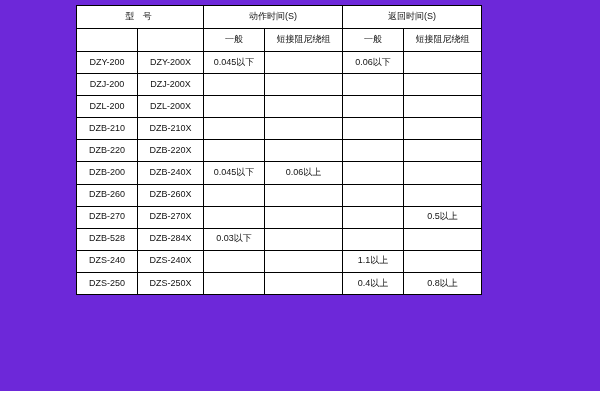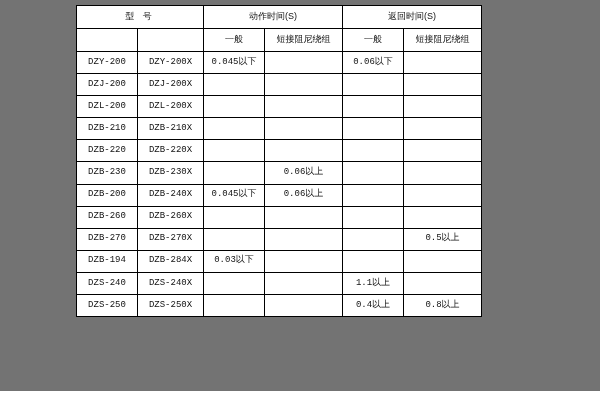--- a/index.html
+++ b/index.html
@@ -7,21 +7,21 @@
     padding: 0;
     width: 600px;
     height: 400px;
     background: #ffffff;
     font-family: "Liberation Sans", sans-serif;
   }
   #sheet {
     position: relative;
     width: 600px;
     height: 391px;
-    background: #737373;
+    background: #6d28d9;
     overflow: hidden;
   }
   table.spec {
     position: absolute;
     left: 76px;
     top: 5px;
     border-collapse: collapse;
     table-layout: fixed;
     background: #ffffff;
   }
@@ -38,21 +38,21 @@
   .col-model-a { width: 61px; }
   .col-model-b { width: 66px; }
   .col-q1 { width: 61px; }
   .col-q2 { width: 78px; }
   .col-q3 { width: 61px; }
   .col-q4 { width: 78px; }
   .hdr-row th { height: 22px; font-size: 9.5px; }
   .data-row td { height: 21.1px; }
   .hdr-model { font-size: 10px; letter-spacing: 3px; }
   .cell-empty { }
-  .val { font-size: 9px; font-family: Liberation Mono, monospace; }
+  .val { font-size: 9px; }
 </style>
 </head>
 <body>
 
 <div id="sheet">
   <table class="spec">
     <colgroup>
       <col class="col-model-a">
       <col class="col-model-b">
       <col class="col-q1">
@@ -110,28 +110,20 @@
         </tr>
         <tr class="data-row">
           <td class="val">DZB-220</td>
           <td class="val">DZB-220X</td>
           <td class="cell-empty"></td>
           <td class="cell-empty"></td>
           <td class="cell-empty"></td>
           <td class="cell-empty"></td>
         </tr>
         <tr class="data-row">
-          <td class="val">DZB-230</td>
-          <td class="val">DZB-230X</td>
-          <td class="cell-empty"></td>
-          <td class="val">0.06以上</td>
-          <td class="cell-empty"></td>
-          <td class="cell-empty"></td>
-        </tr>
-        <tr class="data-row">
           <td class="val">DZB-200</td>
           <td class="val">DZB-240X</td>
           <td class="val">0.045以下</td>
           <td class="val">0.06以上</td>
           <td class="cell-empty"></td>
           <td class="cell-empty"></td>
         </tr>
         <tr class="data-row">
           <td class="val">DZB-260</td>
           <td class="val">DZB-260X</td>
@@ -142,21 +134,21 @@
         </tr>
         <tr class="data-row">
           <td class="val">DZB-270</td>
           <td class="val">DZB-270X</td>
           <td class="cell-empty"></td>
           <td class="cell-empty"></td>
           <td class="cell-empty"></td>
           <td class="val">0.5以上</td>
         </tr>
         <tr class="data-row">
-          <td class="val">DZB-194</td>
+          <td class="val">DZB-528</td>
           <td class="val">DZB-284X</td>
           <td class="val">0.03以下</td>
           <td class="cell-empty"></td>
           <td class="cell-empty"></td>
           <td class="cell-empty"></td>
         </tr>
         <tr class="data-row">
           <td class="val">DZS-240</td>
           <td class="val">DZS-240X</td>
           <td class="cell-empty"></td>

